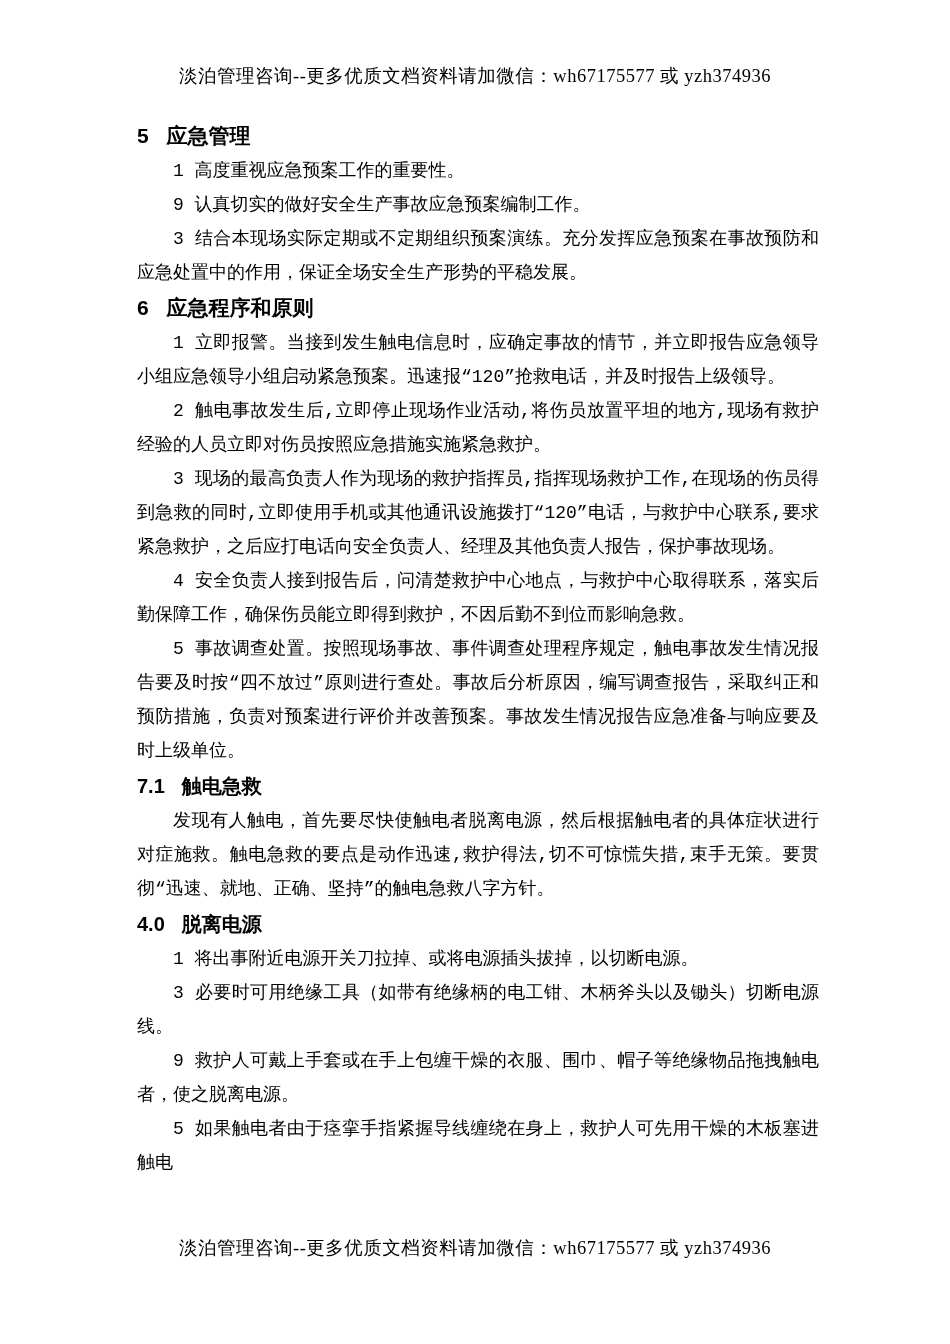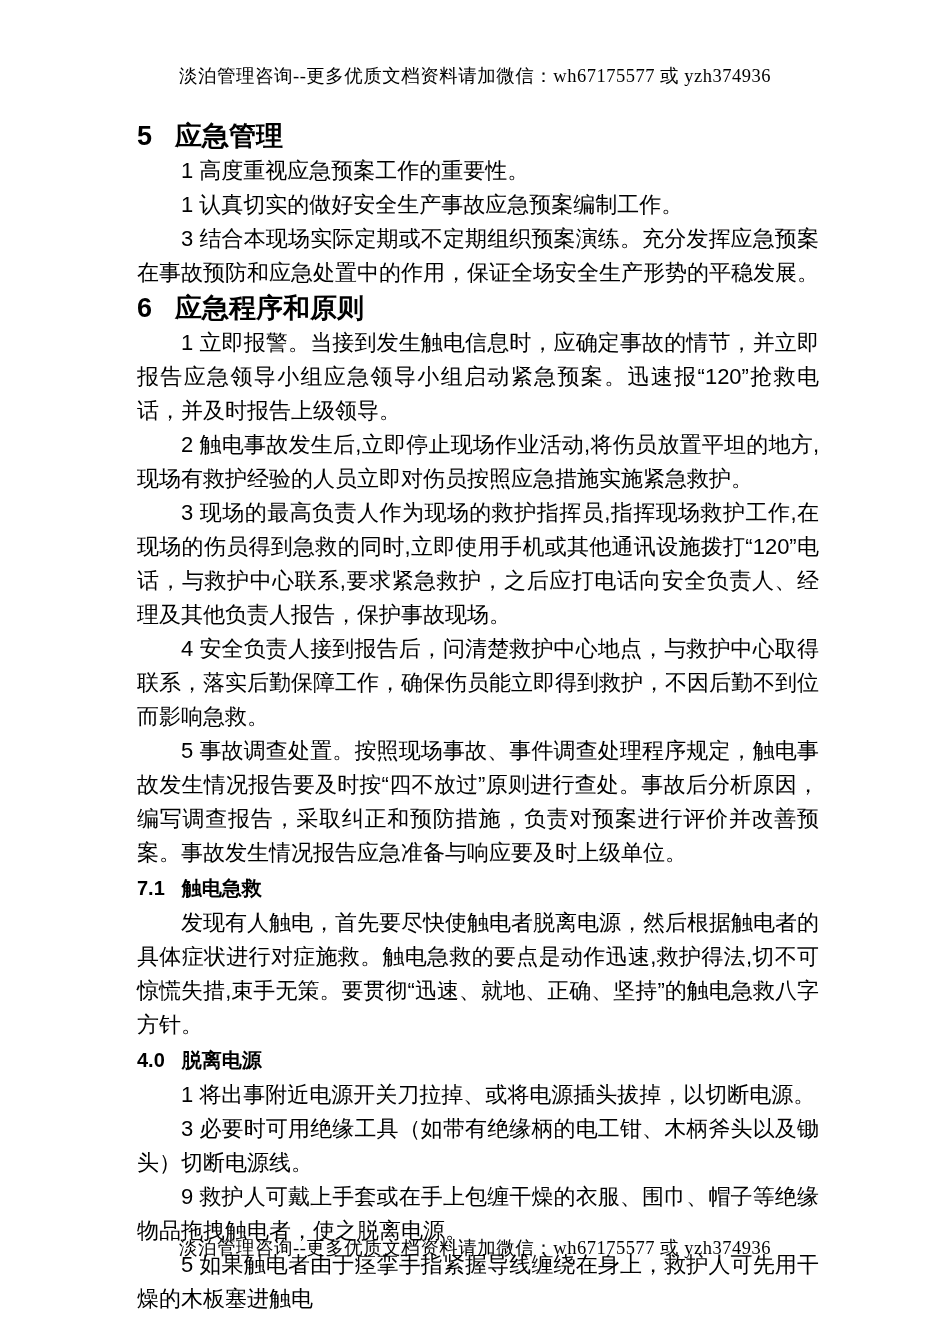--- a/index.html
+++ b/index.html
@@ -33,37 +33,37 @@
   .watermark-note.top { top: 64px; }
   .watermark-note.bottom { top: 1236px; }
   .content {
     position: absolute;
     top: 118px;
     left: 137px;
     width: 682px;
   }
   .para {
     margin: 0;
-    font-size: 22px;
+    font-size: 18px;
     line-height: 34px;
     text-align: justify;
     text-indent: 2em;
-    font-family: Liberation Sans, sans-serif;
+    font-family: Liberation Mono, monospace;
     word-break: break-all;
   }
   .heading {
     margin: 0;
     font-family: "Liberation Sans", sans-serif;
     font-weight: 700;
     color: #000000;
     text-align: left;
     text-indent: 0;
   }
   .heading.lvl1 {
-    font-size: 27px;
+    font-size: 21px;
     line-height: 36px;
   }
   .heading.lvl2 {
     font-size: 20px;
     line-height: 36px;
   }
   .h-num {
     display: inline-block;
     margin-right: 0.85em;
   }
@@ -75,21 +75,21 @@
 
   <div class="watermark-note top">淡泊管理咨询--更多优质文档资料请加微信：wh67175577 或 yzh374936</div>
 
   <div class="content">
 
     <h2 class="heading lvl1">
       <span class="h-num">5</span><span class="h-title">应急管理</span>
     </h2>
 
     <p class="para">1 高度重视应急预案工作的重要性。</p>
-    <p class="para">1 认真切实的做好安全生产事故应急预案编制工作。</p>
+    <p class="para">9 认真切实的做好安全生产事故应急预案编制工作。</p>
     <p class="para">3 结合本现场实际定期或不定期组织预案演练。充分发挥应急预案在事故预防和应急处置中的作用，保证全场安全生产形势的平稳发展。</p>
 
     <h2 class="heading lvl1">
       <span class="h-num">6</span><span class="h-title">应急程序和原则</span>
     </h2>
 
     <p class="para">1 立即报警。当接到发生触电信息时，应确定事故的情节，并立即报告应急领导小组应急领导小组启动紧急预案。迅速报“120”抢救电话，并及时报告上级领导。</p>
     <p class="para">2 触电事故发生后,立即停止现场作业活动,将伤员放置平坦的地方,现场有救护经验的人员立即对伤员按照应急措施实施紧急救护。</p>
     <p class="para">3 现场的最高负责人作为现场的救护指挥员,指挥现场救护工作,在现场的伤员得到急救的同时,立即使用手机或其他通讯设施拨打“120”电话，与救护中心联系,要求紧急救护，之后应打电话向安全负责人、经理及其他负责人报告，保护事故现场。</p>
     <p class="para">4 安全负责人接到报告后，问清楚救护中心地点，与救护中心取得联系，落实后勤保障工作，确保伤员能立即得到救护，不因后勤不到位而影响急救。</p>

